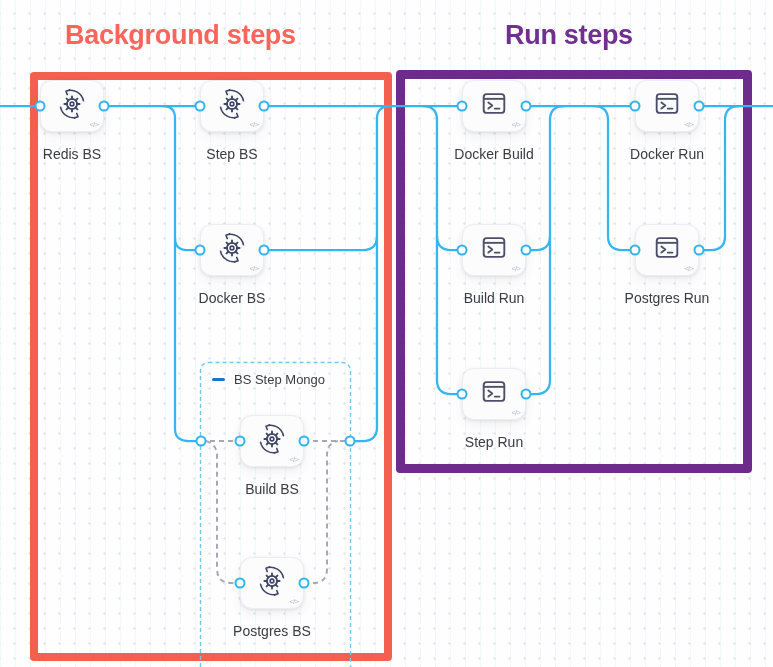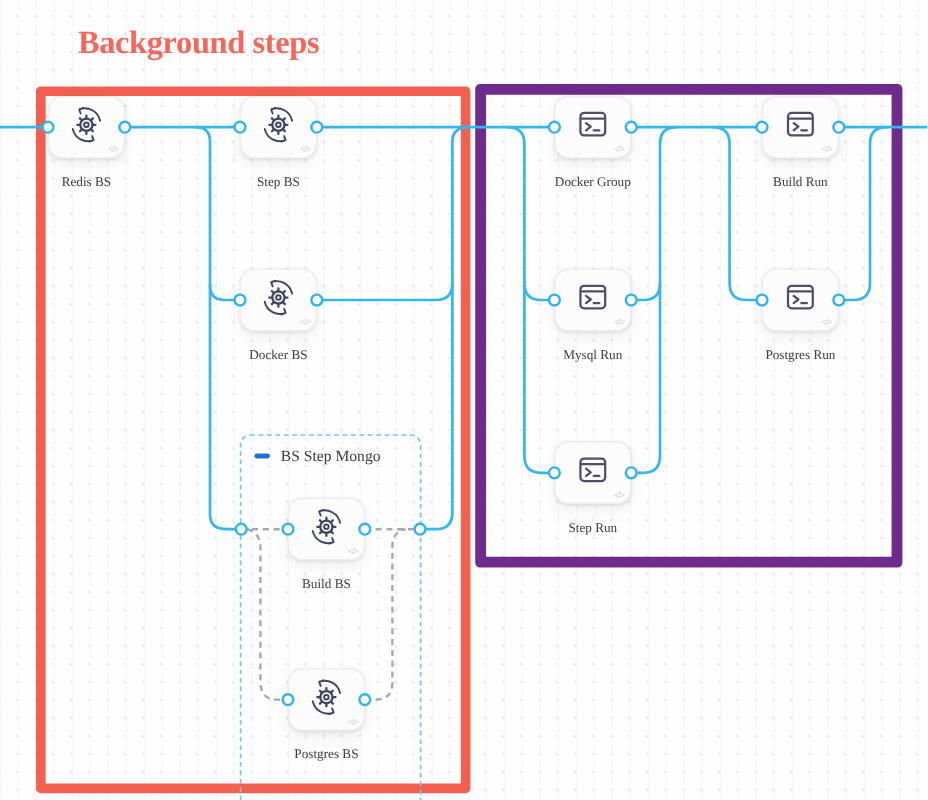--- a/index.html
+++ b/index.html
@@ -1,18 +1,18 @@
 <!DOCTYPE html>
 <html><head>
 <meta charset="utf-8">
 <style>
   html,body{margin:0;padding:0;background:#fff;}
   .canvas{
     position:relative;width:773px;height:667px;overflow:hidden;
-    font-family:Liberation Serif, serif;
+    font-family:Liberation Sans, sans-serif;
     background-color:#fefefe;
     background-image:
       radial-gradient(circle,#e7eaea 1.1px,transparent 1.45px),
       linear-gradient(90deg,rgba(195,228,240,.22) 1px,transparent 1px);
     background-size:15px 15px,15px 15px;
     background-position:7px 6px,0 0;
   }
   .region-box{position:absolute;box-sizing:border-box;border-radius:4px;z-index:1;}
   .box-bg{left:30px;top:72px;width:362px;height:589px;border:8px solid #f4604f;}
   .box-run{left:396px;top:70px;width:356px;height:403px;border:9px solid #6d2b8b;}
@@ -23,21 +23,21 @@
   .edge{fill:none;stroke:#33b6f1;stroke-width:2.25;stroke-linecap:round;}
   .edge-dashed{fill:none;stroke:#a7a8b4;stroke-width:2;stroke-dasharray:5 4;stroke-linecap:butt;}
   .grp-rect{fill:none;stroke:#72c7ee;stroke-width:1.4;stroke-dasharray:4 3;}
   .node{position:absolute;width:64px;z-index:4;cursor:pointer;}
   .card{position:relative;width:64px;height:52px;box-sizing:border-box;border-radius:12px;
     background:#fcfcfd;border:1px solid #ecedf2;
     box-shadow:0 1px 3px rgba(50,54,80,.10),0 5px 12px rgba(50,54,80,.07);}
   .ic{position:absolute;left:50%;top:46%;transform:translate(-50%,-50%);}
   .code-badge{position:absolute;right:5px;bottom:2px;font-size:8px;color:#b9bdc9;letter-spacing:-1px;}
   .nlabel{position:absolute;top:66px;left:50%;transform:translateX(-50%);
-    white-space:nowrap;font-size:11px;color:#3a3b43;}
+    white-space:nowrap;font-size:14px;color:#3a3b43;}
   .grp-label{position:absolute;left:212px;top:372px;display:flex;align-items:center;gap:9px;z-index:5;cursor:pointer;}
   .grp-dash{width:13px;height:3.5px;background:#1b74d2;border-radius:2px;}
   .grp-text{font-size:13px;color:#3a3b43;white-space:nowrap;}
   .dot{position:absolute;width:11px;height:11px;box-sizing:border-box;border:2.5px solid #2fb4f0;
     border-radius:50%;background:#fff;transform:translate(-50%,-50%);z-index:6;cursor:pointer;}
 </style>
 </head>
 <body>
 
 <svg width="0" height="0" style="position:absolute">
@@ -57,20 +57,21 @@
     </g>
   </defs>
 </svg>
 
 <div class="canvas">
 
   <div class="region-box box-bg"></div>
   <div class="region-box box-run"></div>
 
   <div class="title title-bg">Background steps</div>
+  <div class="title title-run">Run steps</div>
 
   <svg class="edges" width="773" height="667" viewBox="0 0 773 667">
     <rect class="grp-rect" x="200.5" y="362.5" width="150" height="330" rx="8"></rect>
     <path class="edge" d="M0 106 H773"></path>
     <path class="edge" d="M163 106 Q175 106 175 118 V429 Q175 441 189 441 H201"></path>
     <path class="edge" d="M175 238 Q175 250 187 250 H200"></path>
     <path class="edge" d="M350 441 H363 Q377 441 377 427 V118 Q377 106 391 106"></path>
     <path class="edge" d="M264 250 H363 Q377 250 377 236"></path>
     <path class="edge" d="M423 106 Q437 106 437 120 V380 Q437 394 451 394 H462"></path>
     <path class="edge" d="M437 236 Q437 250 451 250 H462"></path>
@@ -139,41 +140,41 @@
     <div class="nlabel">Postgres BS</div>
   </div>
 
   <div class="node" style="left:462px;top:80px">
     <div class="card">
       <svg class="ic" width="30" height="30" viewBox="0 0 32 32">
           <use href="#icon-run"></use>
         </svg>
       <span class="code-badge">&lt;/&gt;</span>
     </div>
-    <div class="nlabel">Docker Group</div>
+    <div class="nlabel">Docker Build</div>
   </div>
 
   <div class="node" style="left:635px;top:80px">
     <div class="card">
       <svg class="ic" width="30" height="30" viewBox="0 0 32 32">
           <use href="#icon-run"></use>
         </svg>
       <span class="code-badge">&lt;/&gt;</span>
     </div>
+    <div class="nlabel">Docker Run</div>
+  </div>
+
+  <div class="node" style="left:462px;top:224px">
+    <div class="card">
+      <svg class="ic" width="30" height="30" viewBox="0 0 32 32">
+          <use href="#icon-run"></use>
+        </svg>
+      <span class="code-badge">&lt;/&gt;</span>
+    </div>
     <div class="nlabel">Build Run</div>
-  </div>
-
-  <div class="node" style="left:462px;top:224px">
-    <div class="card">
-      <svg class="ic" width="30" height="30" viewBox="0 0 32 32">
-          <use href="#icon-run"></use>
-        </svg>
-      <span class="code-badge">&lt;/&gt;</span>
-    </div>
-    <div class="nlabel">Mysql Run</div>
   </div>
 
   <div class="node" style="left:635px;top:224px">
     <div class="card">
       <svg class="ic" width="30" height="30" viewBox="0 0 32 32">
           <use href="#icon-run"></use>
         </svg>
       <span class="code-badge">&lt;/&gt;</span>
     </div>
     <div class="nlabel">Postgres Run</div>

